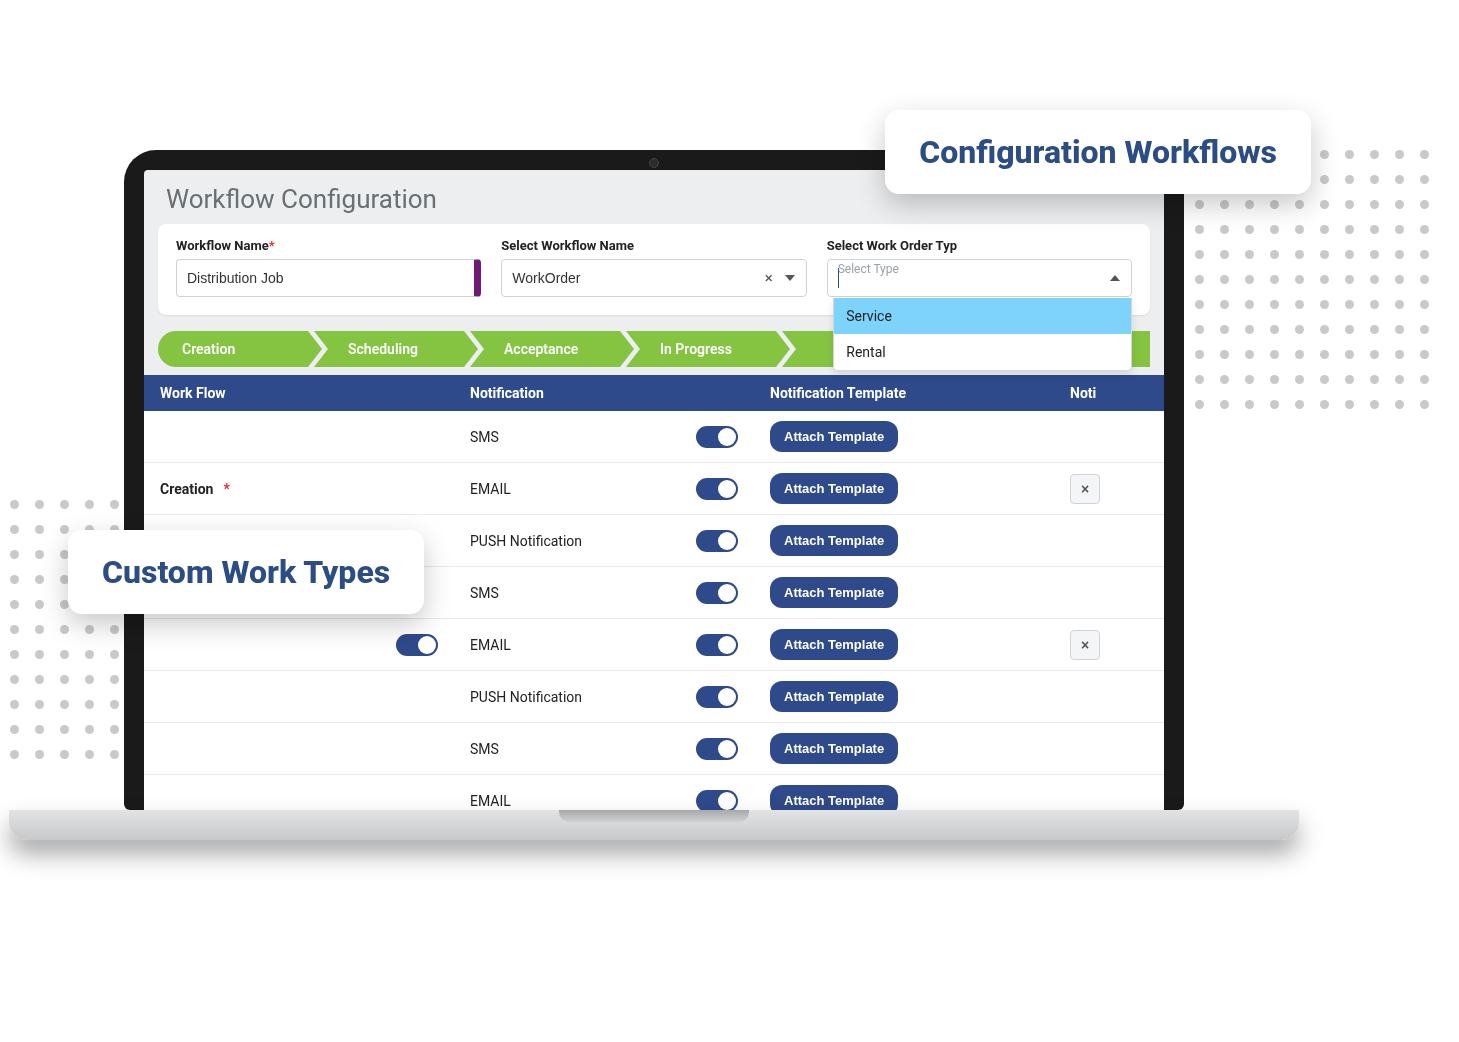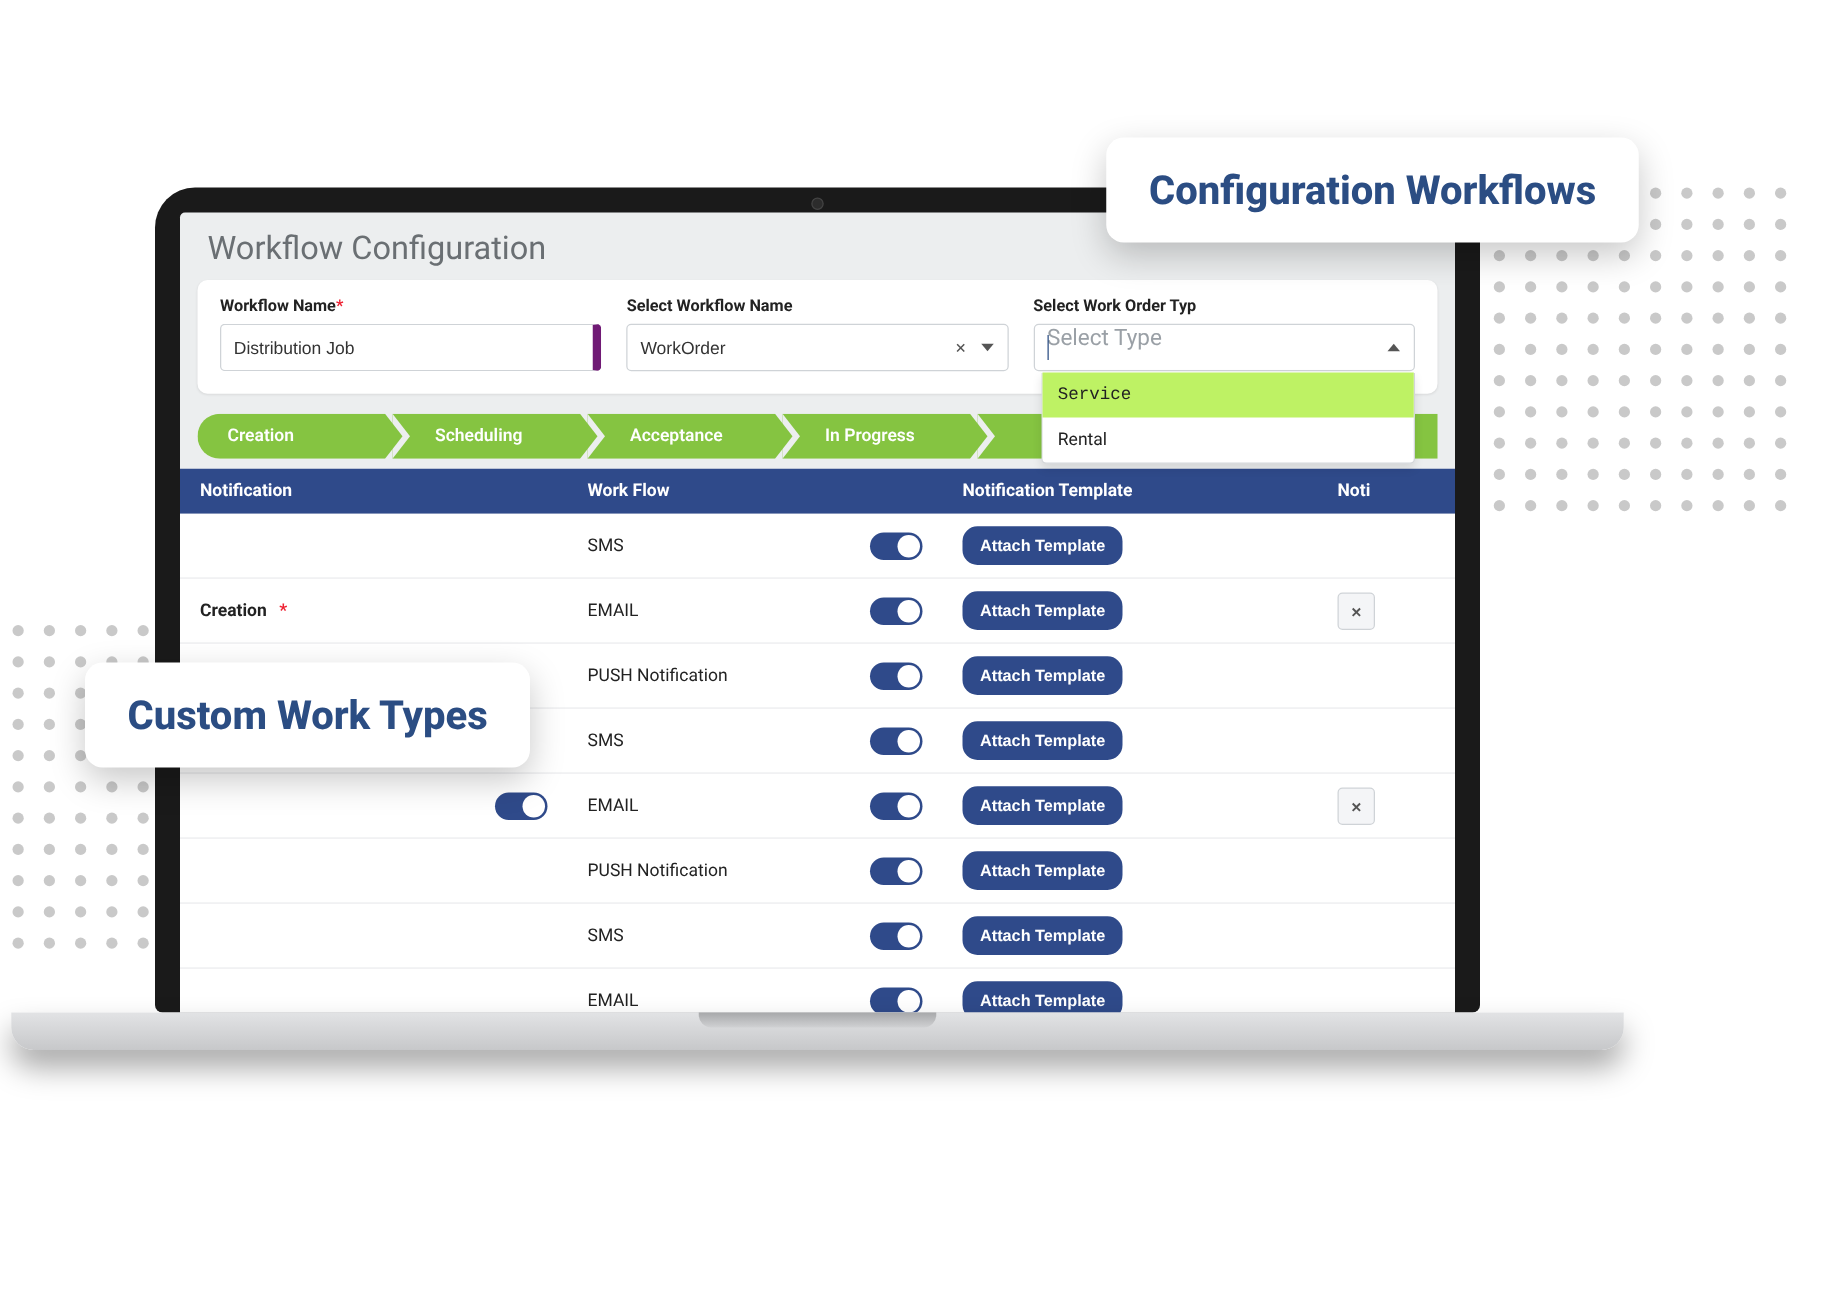--- a/index.html
+++ b/index.html
@@ -136,41 +136,41 @@
     border-right: 5px solid transparent;
   }
   .caret.down { border-top: 6px solid #555; }
   .caret.up   { border-bottom: 6px solid #555; }
   .select.placeholder-cursor::before {
     content: "";
     position: absolute;
     left: 10px; top: 8px; bottom: 8px;
     width: 1px; background: #2b4d83;
   }
-  .select .ph { color: #9aa0a6; font-size: 18px; margin-top: 35px; }
+  .select .ph { color: #9aa0a6; font-size: 12px; margin-top: 35px; }
 
   .dropdown {
     position: absolute;
     top: 74px;
     left: calc(66.66% + 20px - 6px);
     right: 18px;
     background: #fff;
     border: 1px solid #d3d6da;
     border-top: none;
     border-radius: 0 0 4px 4px;
     box-shadow: 0 4px 8px rgba(0,0,0,0.1);
     z-index: 10;
   }
   .dropdown .opt {
     padding: 10px 12px;
     font-size: 14px;
     color: #222;
     cursor: pointer;
   }
-  .dropdown .opt.hl { background: #bef264; font-family: Liberation Mono, monospace; }
+  .dropdown .opt.hl { background: #7dd3fc; }
 
   
   .stages {
     display: flex;
     margin: 0 14px 0;
     overflow: hidden;
   }
   .stage {
     position: relative;
     flex: 0 0 auto;
@@ -510,22 +510,22 @@
         <div class="stage" style="width:150px">Scheduling</div>
         <div class="stage" style="width:150px">Acceptance</div>
         <div class="stage" style="width:150px">In Progress</div>
         <div class="stage" style="width:150px"></div>
         <div class="stage" style="width:150px"></div>
         <div class="stage" style="width:60px">I</div>
       </div>
 
       <div class="tbl">
         <div class="thead">
+          <div>Work Flow</div>
           <div>Notification</div>
-          <div>Work Flow</div>
           <div>Notification Template</div>
           <div>Noti</div>
         </div>
         <div id="tbody">
             <div class="row">
               <div class="wf-cell"></div>
               <div class="notif-cell">
                 <span>SMS</span>
                 <span class="toggle">
                   <span class="knob"></span>

